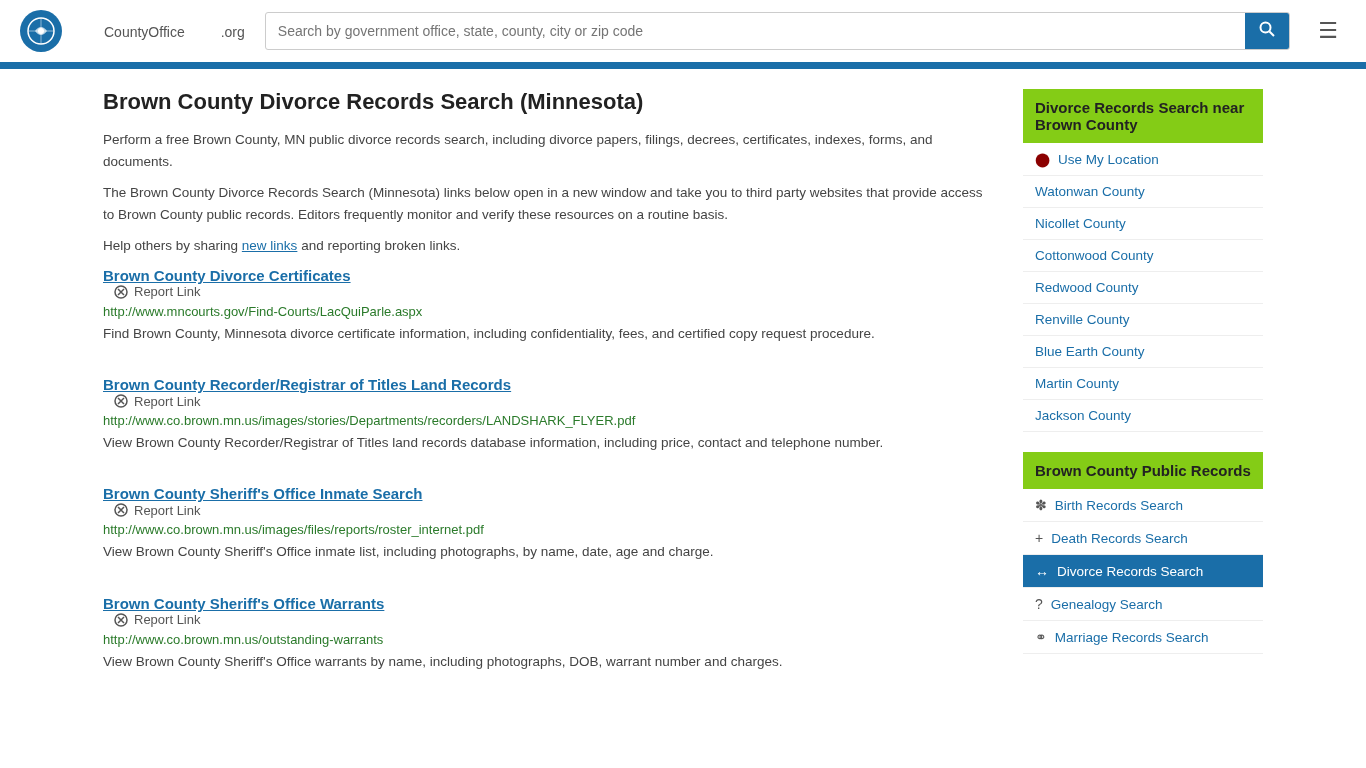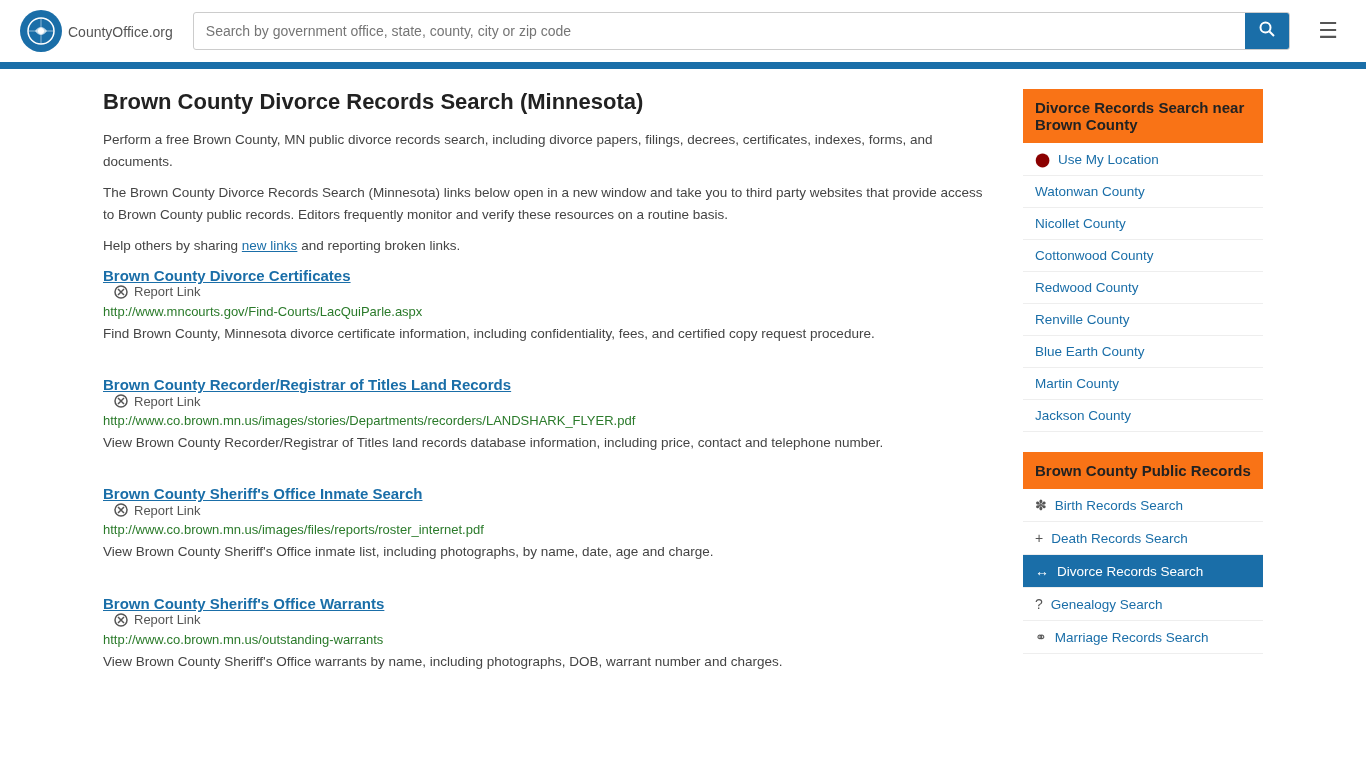--- a/index.html
+++ b/index.html
@@ -29,21 +29,21 @@
       align-items: center;
       justify-content: center;
       color: white;
       font-size: 18px;
     }
     .logo-text {
       font-size: 18px;
       font-weight: bold;
       color: #1a6ea8;
     }
-    .logo-text span { color: #555; font-weight: normal; font-size: 14px; }
+    .logo-text span { color: #555; font-weight: normal; font-size: 14px; margin-left: 36px; }
     .search-bar-wrapper {
       flex: 1;
       display: flex;
       align-items: center;
       border: 1px solid #ccc;
       border-radius: 3px;
       overflow: hidden;
     }
     .search-input {
       flex: 1;
@@ -166,21 +166,21 @@
 
     
     .sidebar {
       width: 240px;
       flex-shrink: 0;
     }
     .sidebar-section {
       margin-bottom: 20px;
     }
     .sidebar-section-header {
-      background: #f97316;
+      background: #84cc16;
       padding: 10px 12px;
       font-size: 15px;
       font-weight: bold;
       color: #222;
       margin-bottom: 0;
     }
     .sidebar-item {
       padding: 8px 12px;
       font-size: 13.5px;
       border-bottom: 1px solid #eee;

